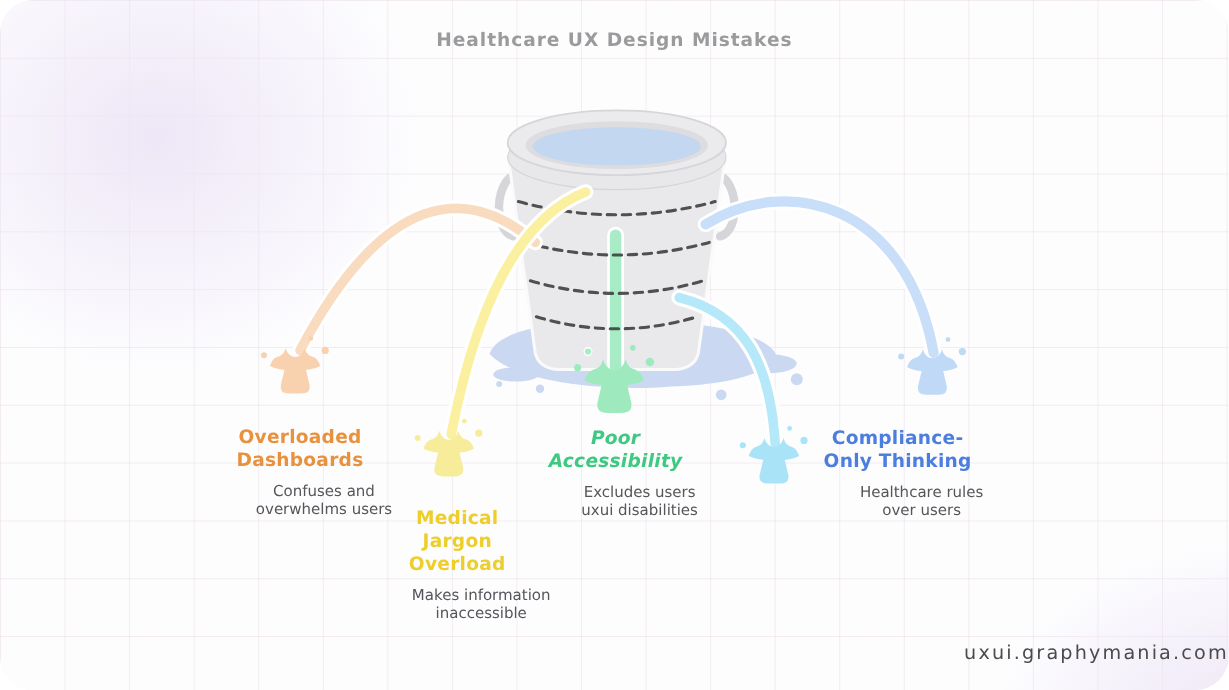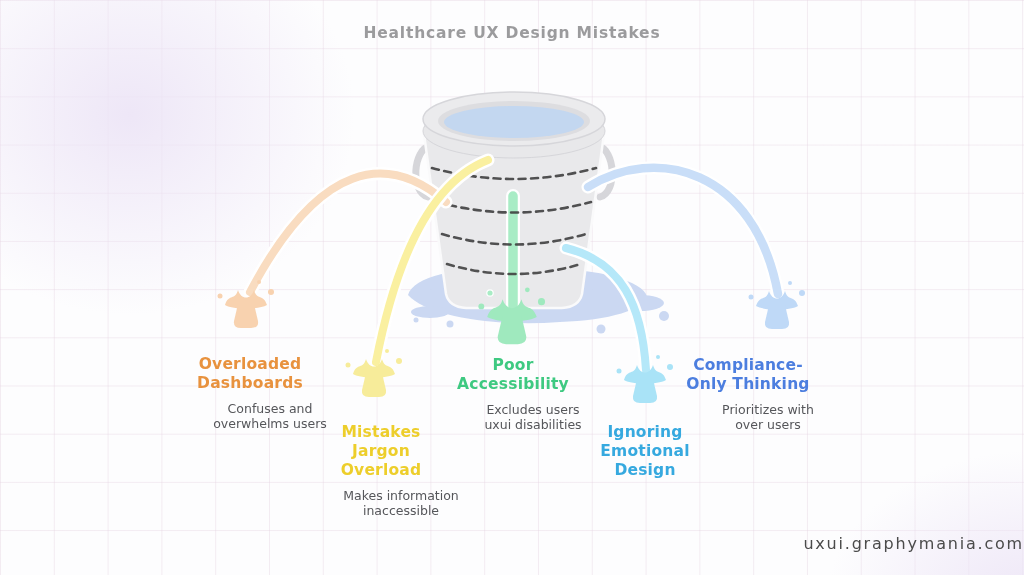--- a/index.html
+++ b/index.html
@@ -4,20 +4,21 @@
 <style>
   html,body{margin:0;padding:0;background:#fff;}
   .canvas{
     position:relative; width:1024px; height:575px; overflow:hidden;
     background-color:#FDFDFE;
     background-image:
       linear-gradient(to right, rgba(231,215,227,0.45) 1px, transparent 1px),
       linear-gradient(to bottom, rgba(231,215,227,0.45) 1px, transparent 1px);
     background-size:53.8px 48.2px;
     font-family:"DejaVu Sans", "Liberation Sans", sans-serif;
+    border-radius:28px;
   }
   .blob{position:absolute; border-radius:50%; pointer-events:none;}
   .blob.tl{left:-95px; top:-85px; width:450px; height:400px;
     background:radial-gradient(closest-side, rgba(236,228,246,0.9), rgba(236,228,246,0) 100%);}
   .blob.br{left:825px; top:450px; width:420px; height:310px;
     background:radial-gradient(closest-side, rgba(236,228,246,0.95), rgba(236,228,246,0) 100%);}
   .page-title{
     position:absolute; left:0; top:24px; width:1024px; text-align:center;
     font-size:15.5px; font-weight:bold; letter-spacing:0.8px; color:#9B9B9D;
   }
@@ -105,33 +106,32 @@
     <use href="#splash" transform="translate(645,380)" fill="#A9E3F7"></use>
     <use href="#splash" transform="translate(777,306)" fill="#BFD9F7"></use>
   </svg>
 
   <div class="item" style="left:250px; top:355px;">
     <div class="item-title" style="max-width: 130px; color: rgb(232, 146, 62);">Overloaded Dashboards</div>
     <div class="item-desc" style="max-width: 122px; color: rgb(85, 86, 90);">Confuses and overwhelms users</div>
   </div>
 
   <div class="item" style="left:381px; top:423px;">
-    <div class="item-title" style="max-width: 92px; color: rgb(237, 206, 43);">Mistakes Jargon Overload</div>
+    <div class="item-title" style="max-width: 92px; color: rgb(237, 206, 43);">Medical Jargon Overload</div>
     <div class="item-desc" style="max-width: 132px; color: rgb(85, 86, 90); text-align: center;">Makes information inaccessible</div>
   </div>
 
   <div class="item" style="left:513px; top:356px;">
-    <div class="item-title" style="max-width: 120px; color: rgb(62, 201, 129);">Poor Accessibility</div>
+    <div class="item-title" style="max-width: 120px; color: rgb(62, 201, 129); font-style: italic;">Poor Accessibility</div>
     <div class="item-desc" style="max-width: 122px; color: rgb(85, 86, 90);">Excludes users uxui disabilities</div>
   </div>
 
   <div class="item" style="left:645px; top:423px;">
-    <div class="item-title" style="max-width: 100px; color: rgb(54, 169, 223);">Ignoring Emotional Design</div>
   </div>
 
   <div class="item" style="left:748px; top:356px;">
     <div class="item-title" style="max-width: 132px; color: rgb(76, 126, 223);">Compliance-Only Thinking</div>
-    <div class="item-desc" style="max-width: 118px; color: rgb(85, 86, 90);">Prioritizes with over users</div>
+    <div class="item-desc" style="max-width: 118px; color: rgb(85, 86, 90);">Healthcare rules over users</div>
   </div>
 
   <div class="footer" style="color: rgb(75, 75, 75);">uxui.graphymania.com</div>
 
 </div>
 
 </body></html>

